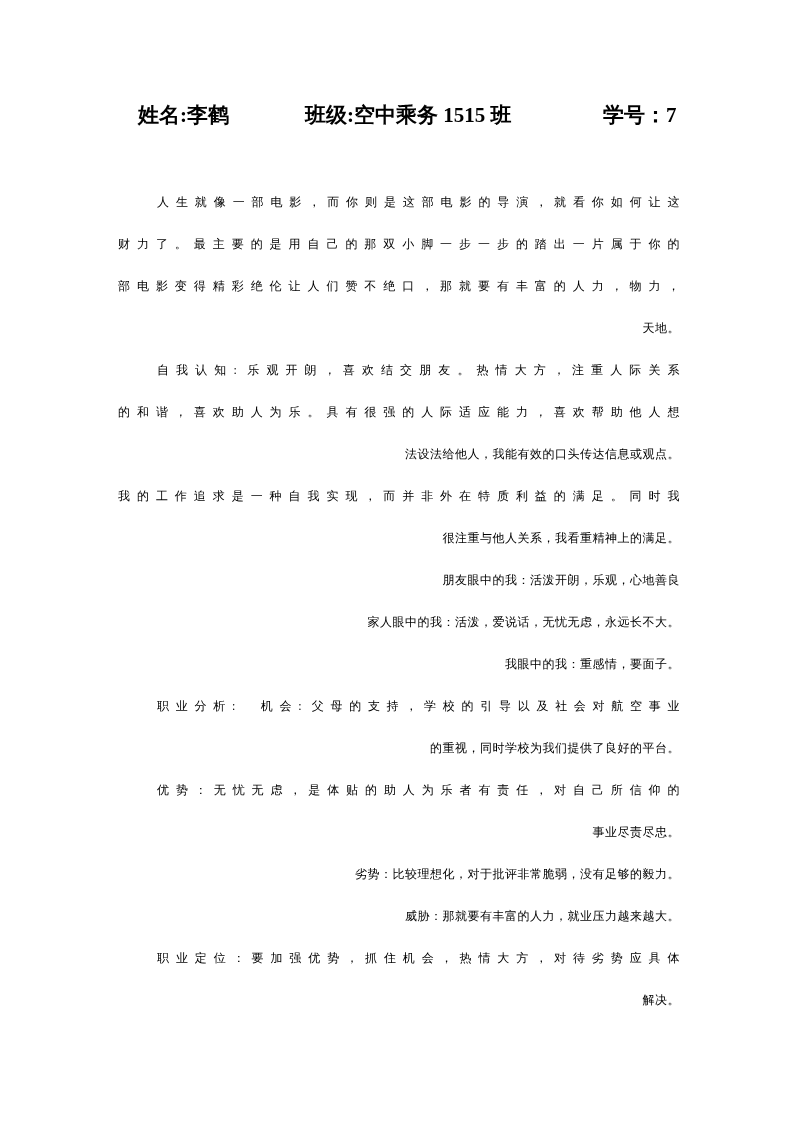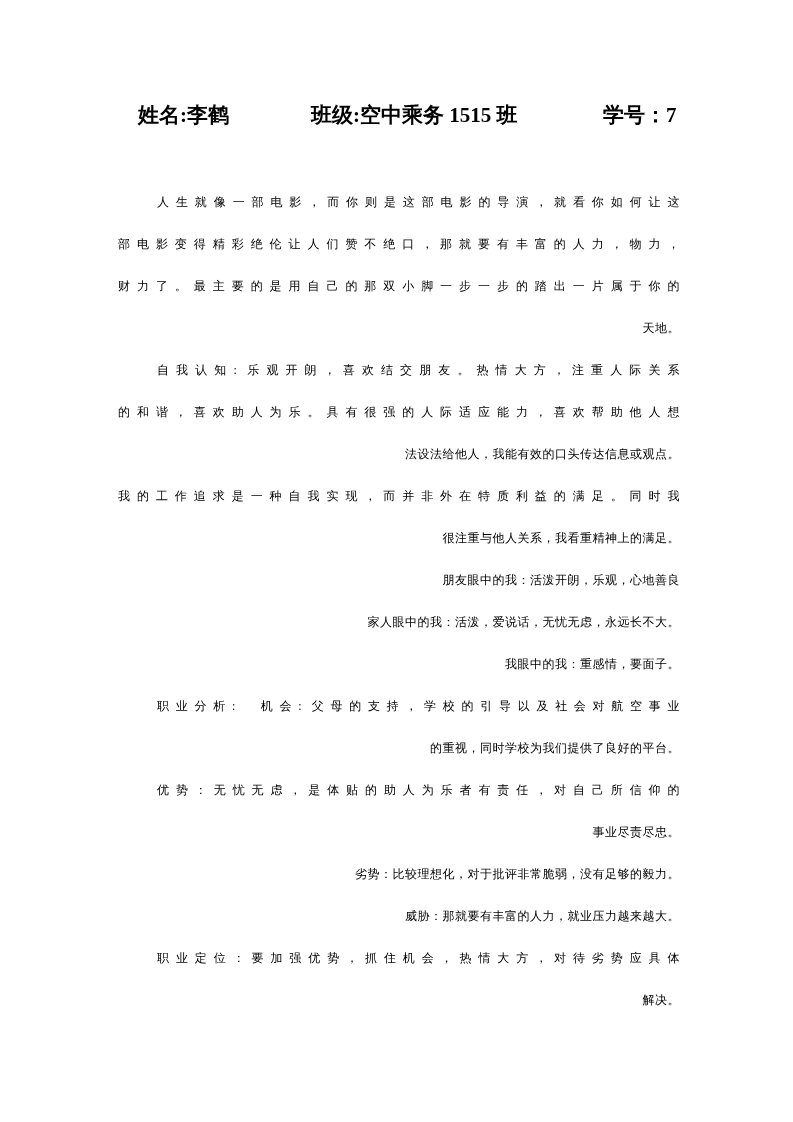--- a/index.html
+++ b/index.html
@@ -25,21 +25,21 @@
     font-weight: bold;
     font-size: 21px;
     line-height: 28px;
   }
   .doc-header span {
     position: absolute;
     top: 0;
     white-space: nowrap;
   }
   .h-name  { left: 138px; }
-  .h-class { left: 305px; margin-left: 6px; }
+  .h-class { left: 305px; }
   .h-id    { left: 603px; }
   .doc-body {
     position: absolute;
     top: 181px;
     left: 118px;
     width: 562px;
     font-size: 12px;
     line-height: 42px;
     letter-spacing: 0.5px;
   }
@@ -61,22 +61,22 @@
 <body>
 
 <div class="page">
   <div class="doc-header">
     <span class="h-name">姓名:李鹤</span>
     <span class="h-class">班级:空中乘务 1515 班</span>
     <span class="h-id">学号：7</span>
   </div>
   <div class="doc-body">
       <div class="tl ind j">人生就像一部电影，而你则是这部电影的导演，就看你如何让这</div>
+      <div class="tl j">财力了。最主要的是用自己的那双小脚一步一步的踏出一片属于你的</div>
       <div class="tl j">部电影变得精彩绝伦让人们赞不绝口，那就要有丰富的人力，物力，</div>
-      <div class="tl j">财力了。最主要的是用自己的那双小脚一步一步的踏出一片属于你的</div>
       <div class="tl">天地。</div>
       <div class="tl ind j">自我认知: 乐观开朗，喜欢结交朋友。热情大方，注重人际关系</div>
       <div class="tl j">的和谐，喜欢助人为乐。具有很强的人际适应能力，喜欢帮助他人想</div>
       <div class="tl">法设法给他人，我能有效的口头传达信息或观点。</div>
       <div class="tl j">我的工作追求是一种自我实现，而并非外在特质利益的满足。同时我</div>
       <div class="tl">很注重与他人关系，我看重精神上的满足。</div>
       <div class="tl ind">朋友眼中的我：活泼开朗，乐观，心地善良</div>
       <div class="tl ind">家人眼中的我：活泼，爱说话，无忧无虑，永远长不大。</div>
       <div class="tl ind">我眼中的我：重感情，要面子。</div>
       <div class="tl ind j">职业分析:　机会: 父母的支持，学校的引导以及社会对航空事业</div>

